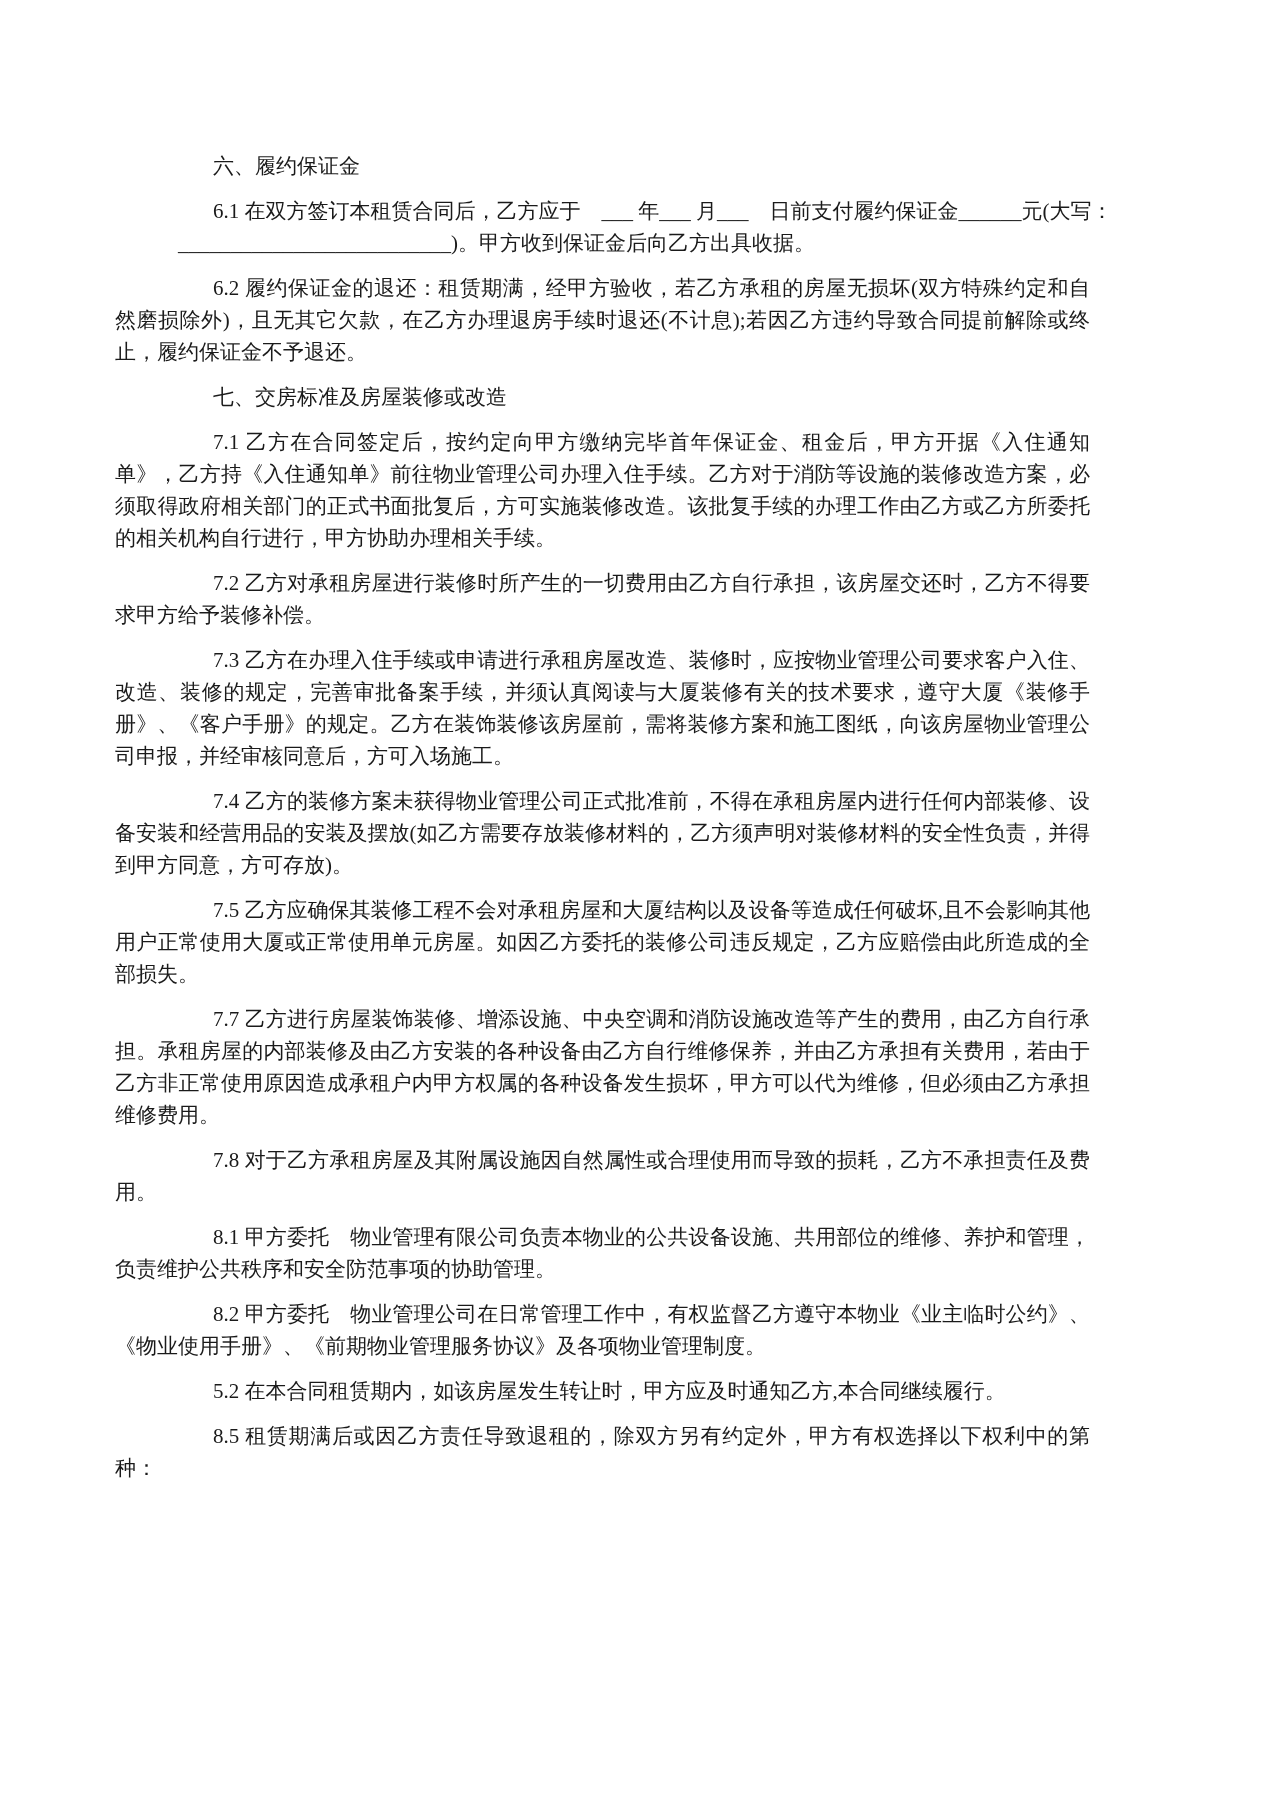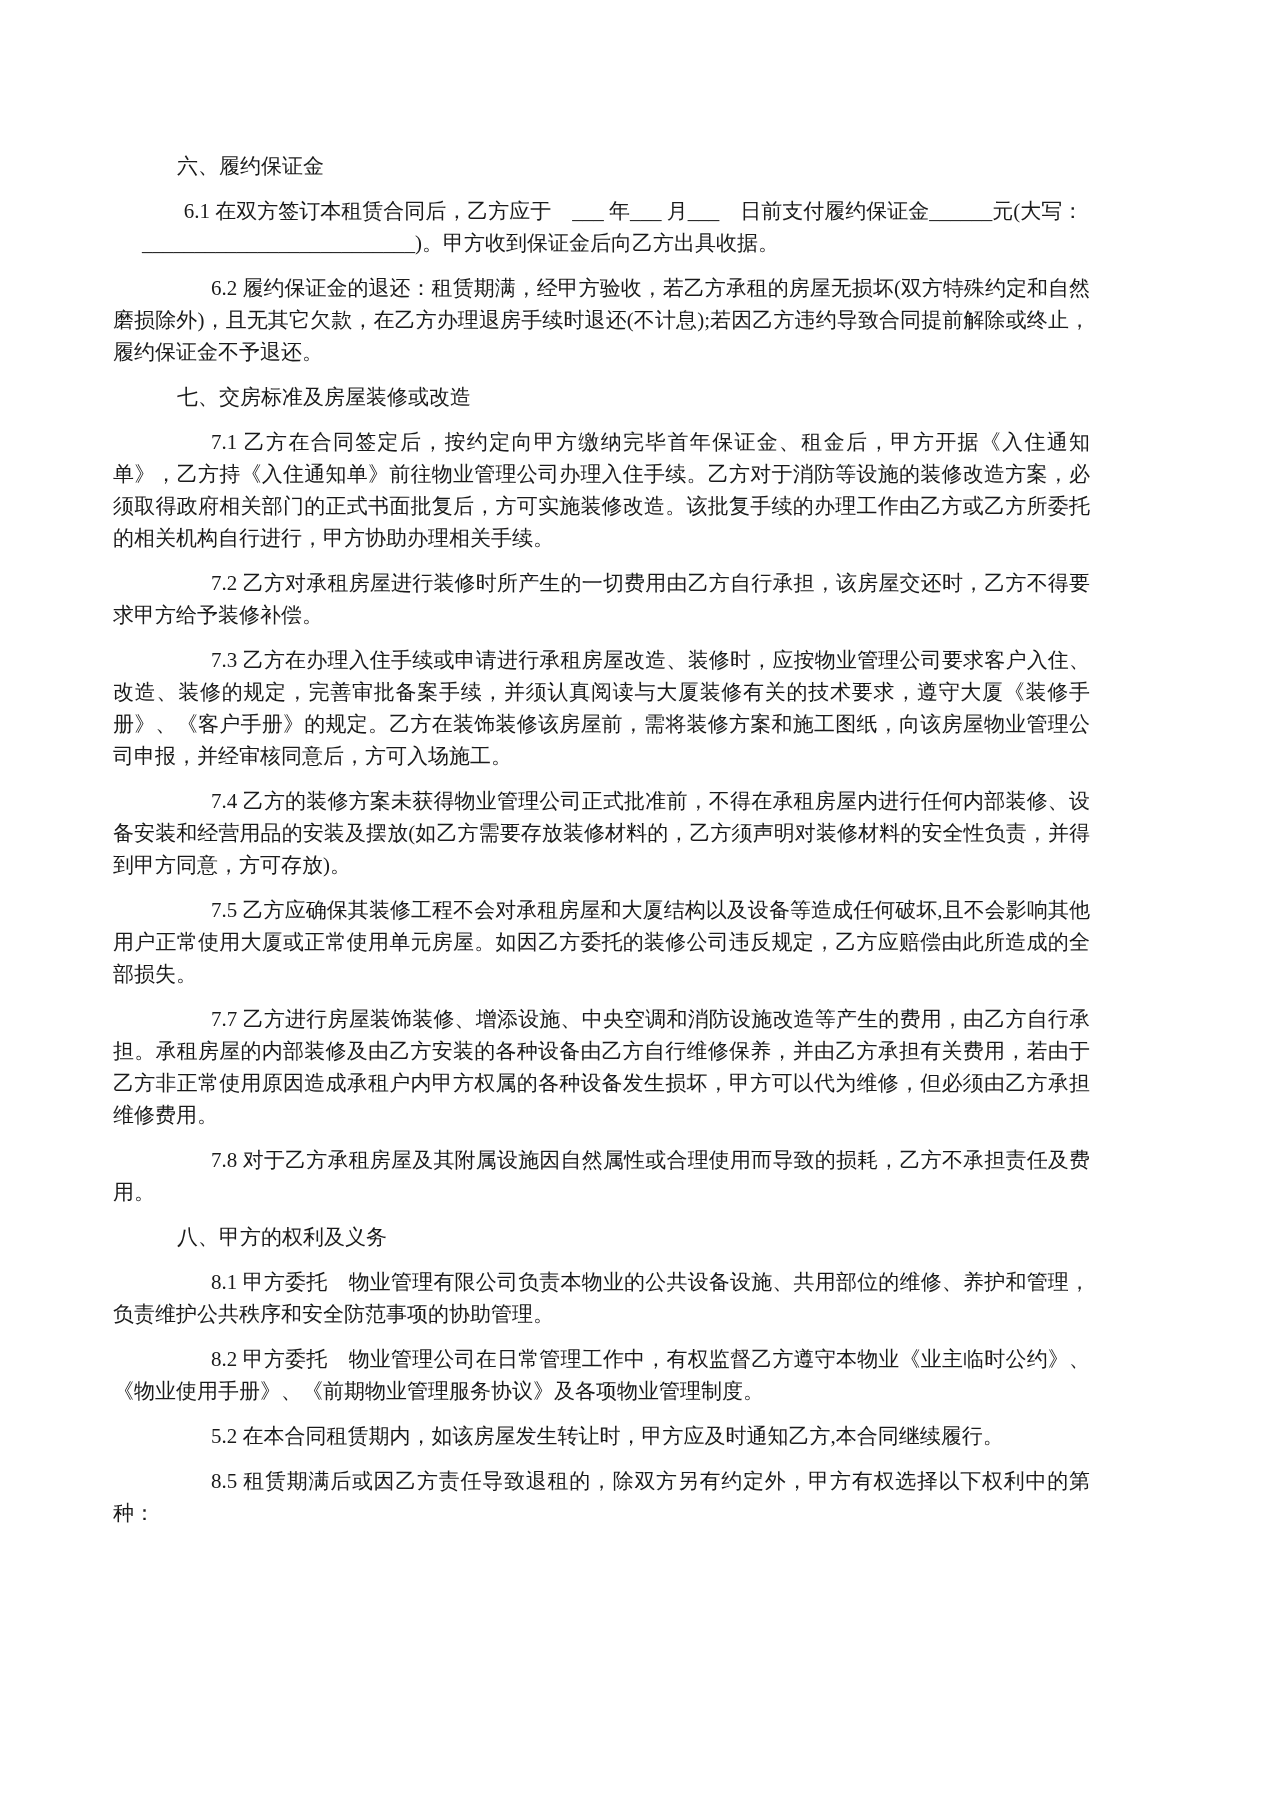--- a/index.html
+++ b/index.html
@@ -9,36 +9,35 @@
   }
   body {
     width: 1280px;
     height: 1810px;
     font-family: "Liberation Serif", "DejaVu Serif", serif;
     overflow: hidden;
   }
   .doc {
     box-sizing: border-box;
     width: 1280px;
-    padding: 150px 190px 0 79px;
+    padding: 150px 190px 0 115px;
     color: #1a1a1a;
   }
   .block {
     font-size: 21px;
     line-height: 32px;
     margin: 0 0 13px 0;
   }
   .heading {
     text-indent: 98px;
     white-space: nowrap;
   }
   .para {
     text-align: justify;
     text-indent: 98px;
-    margin-left: 34px;
   }
   .line-first {
     text-indent: 98px;
     white-space: nowrap;
     text-align: center;
   }
   .line-cont {
     text-indent: 63px;
     white-space: nowrap;
   }
@@ -67,21 +66,20 @@
 
   <p class="block para">7.4 乙方的装修方案未获得物业管理公司正式批准前，不得在承租房屋内进行任何内部装修、设备安装和经营用品的安装及摆放(如乙方需要存放装修材料的，乙方须声明对装修材料的安全性负责，并得到甲方同意，方可存放)。</p>
 
   <p class="block para">7.5 乙方应确保其装修工程不会对承租房屋和大厦结构以及设备等造成任何破坏,且不会影响其他用户正常使用大厦或正常使用单元房屋。如因乙方委托的装修公司违反规定，乙方应赔偿由此所造成的全部损失。</p>
 
 
   <p class="block para">7.7 乙方进行房屋装饰装修、增添设施、中央空调和消防设施改造等产生的费用，由乙方自行承担。承租房屋的内部装修及由乙方安装的各种设备由乙方自行维修保养，并由乙方承担有关费用，若由于乙方非正常使用原因造成承租户内甲方权属的各种设备发生损坏，甲方可以代为维修，但必须由乙方承担维修费用。</p>
 
   <p class="block para">7.8 对于乙方承租房屋及其附属设施因自然属性或合理使用而导致的损耗，乙方不承担责任及费用。</p>
 
-  <p class="block heading">八、甲方的权利及义务</p>
 
   <p class="block para">8.1 甲方委托　物业管理有限公司负责本物业的公共设备设施、共用部位的维修、养护和管理，负责维护公共秩序和安全防范事项的协助管理。</p>
 
   <p class="block para">8.2 甲方委托　物业管理公司在日常管理工作中，有权监督乙方遵守本物业《业主临时公约》、《物业使用手册》、《前期物业管理服务协议》及各项物业管理制度。</p>
 
   <p class="block para">5.2 在本合同租赁期内，如该房屋发生转让时，甲方应及时通知乙方,本合同继续履行。</p>
 
 
   <p class="block para">8.5 租赁期满后或因乙方责任导致退租的，除双方另有约定外，甲方有权选择以下权利中的第　种：</p>
 

